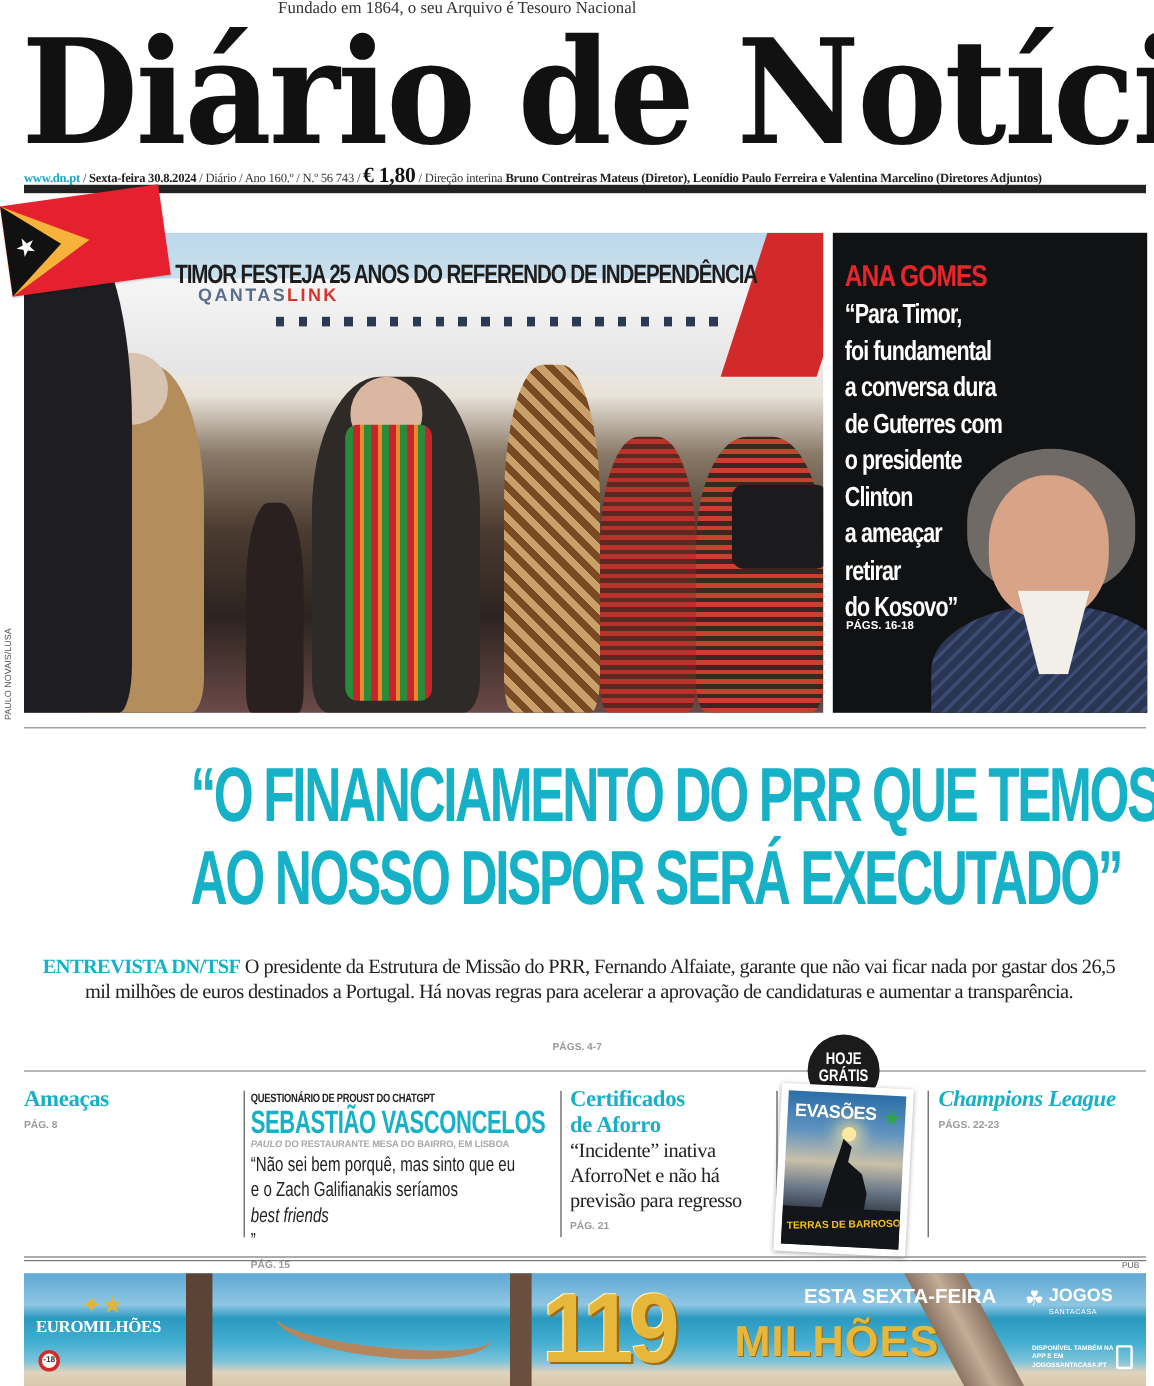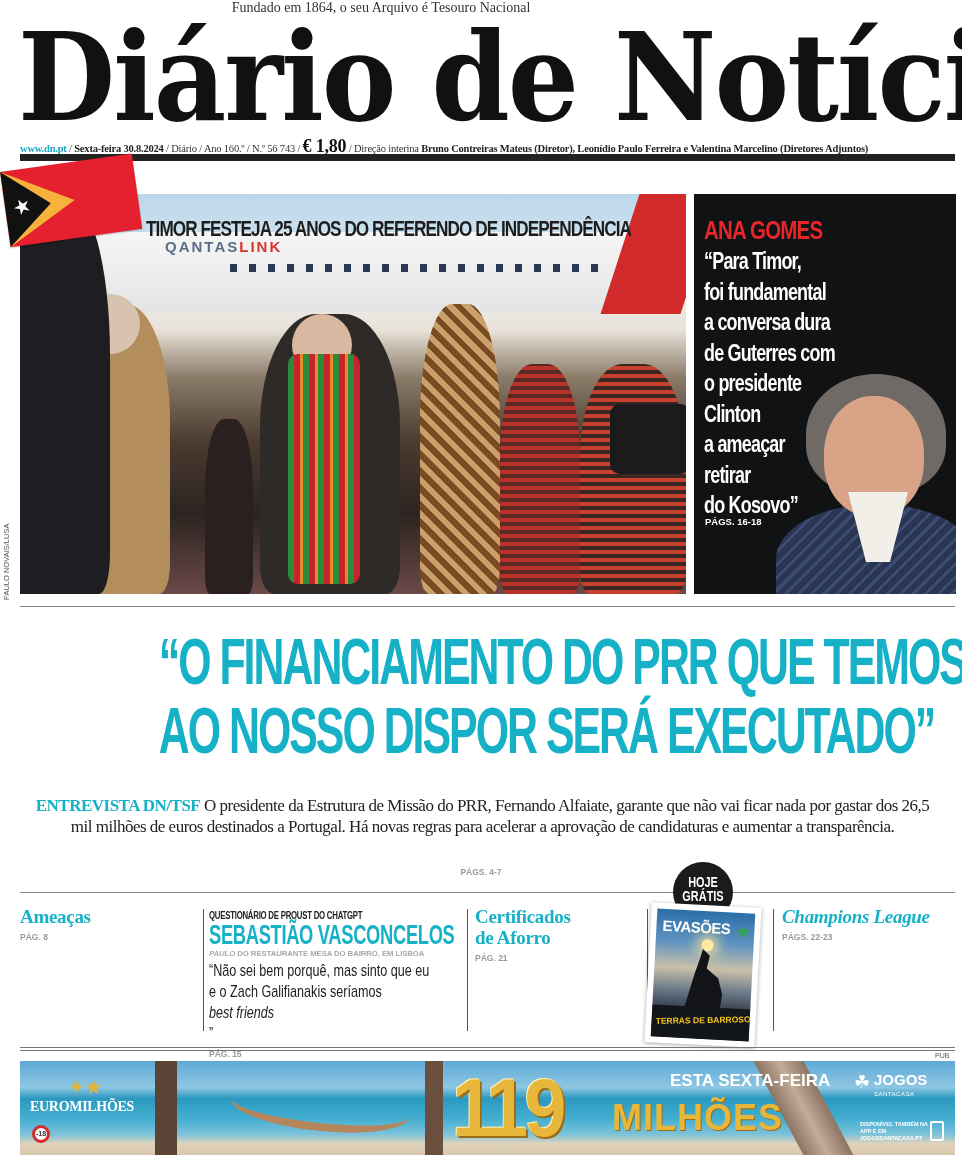--- a/index.html
+++ b/index.html
@@ -212,20 +212,21 @@
     <span>“Não sei bem porquê, mas sinto que eu</span>
     <span><span>e o Zach Galifianakis seríamos</span> <i class="italic">best friends</i><span>”</span></span>
   </div>
   <div class="t-pages">PÁG. 15</div>
 </div>
 <div class="vsep" style="left:467px;"></div>
 
 <div class="teaser" style="left:475px;width:170px;">
   <div class="t-head">Certificados</div>
   <div class="t-head">de Aforro</div>
+  <div class="t-body">“Incidente” inativa AforroNet e não há previsão para regresso</div>
   <div class="t-pages">PÁG. 21</div>
 </div>
 <div class="vsep" style="left:647px;"></div>
 
 <div class="badge">
   <span>HOJE</span>
   <span>GRÁTIS</span>
 </div>
 <div class="mag">
   <div class="cover">

